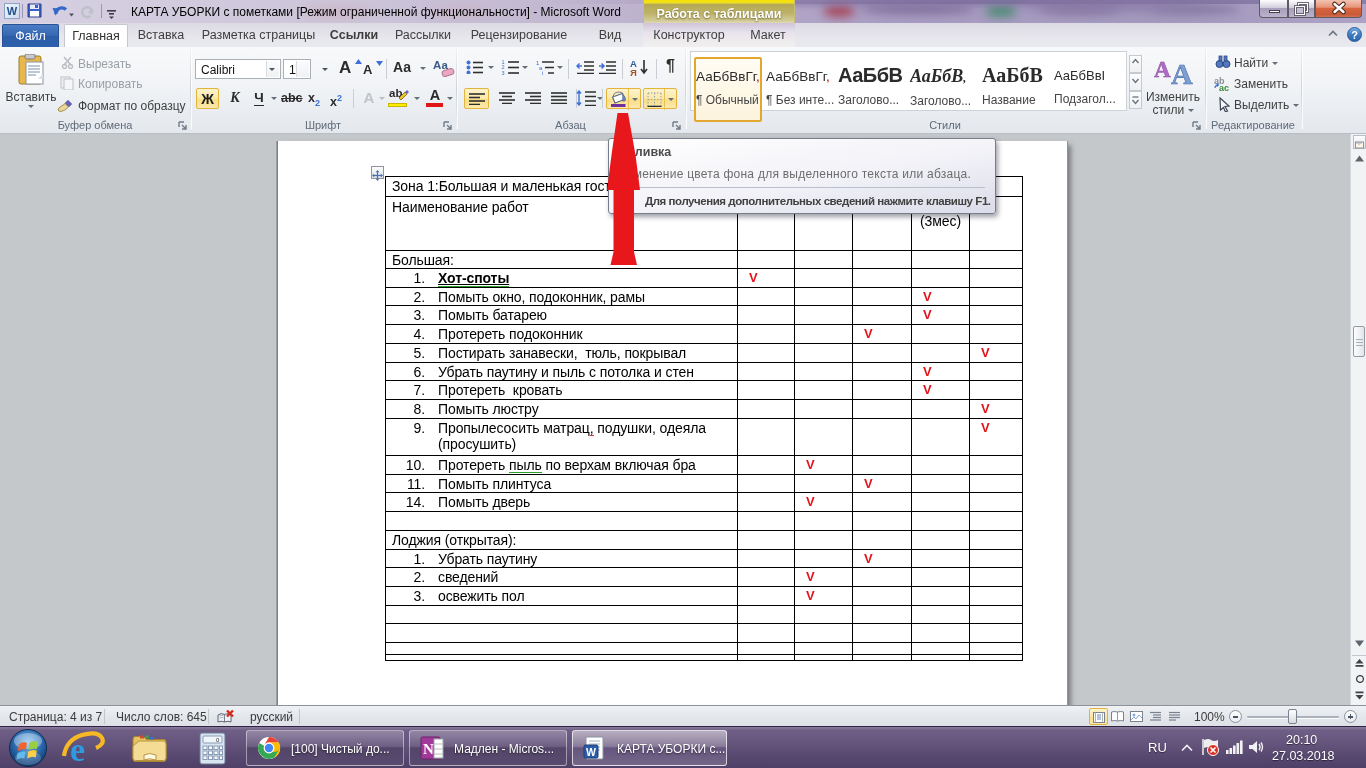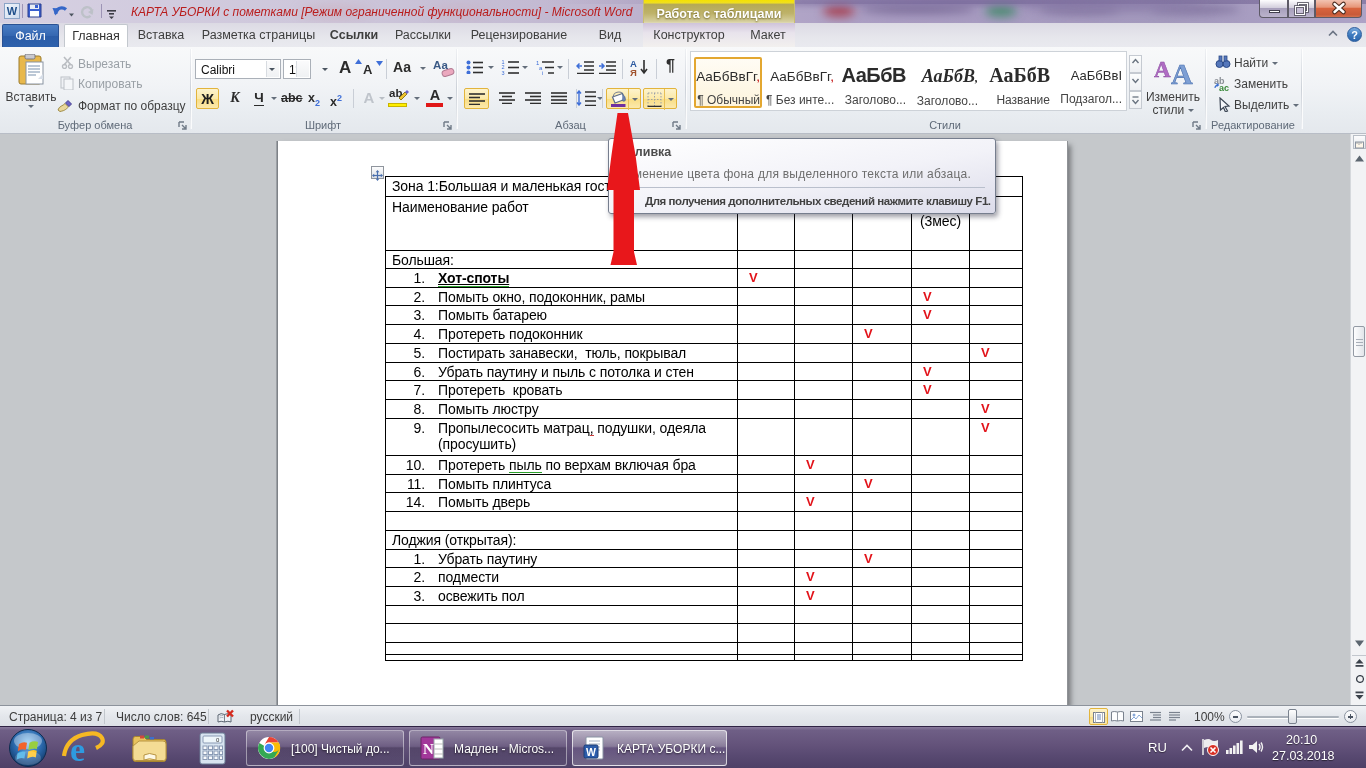--- a/index.html
+++ b/index.html
@@ -6,21 +6,21 @@
 body{font-family:"Liberation Sans",sans-serif;position:relative;background:#c6c9cc;}
 #root{position:absolute;left:0;top:0;width:1366px;height:768px;overflow:hidden;}
 .abs{position:absolute;}
 
 
 #titlebar{left:0;top:0;width:1366px;height:23px;
  background:linear-gradient(90deg,#d6d0e2 0%,#cdc6da 25%,#bfb5cf 45%,#a99cc2 65%,#a399bd 85%,#ada2c6 100%);}
 #titlebar:before{content:'';position:absolute;left:0;top:0;width:100%;height:4px;background:linear-gradient(90deg,rgba(125,110,155,0) 40%,rgba(110,95,145,.55) 70%,rgba(105,90,140,.5) 100%);}
 #titlebar .blob{position:absolute;border-radius:50%;filter:blur(4px);}
 #qat{left:0;top:0;height:23px;}
-#title-text{left:131px;top:5px;font-size:12px;color:#b91c1c;white-space:nowrap;letter-spacing:0px;font-style:italic;}
+#title-text{left:131px;top:5px;font-size:12px;color:#000000;white-space:nowrap;letter-spacing:0px;}
 
 #winbtns{left:1259px;top:0;width:103px;height:18px;}
 .wbtn{position:absolute;top:0;height:18px;border:1px solid #5d5a66;border-top:none;
  background:linear-gradient(to bottom,#fdfdfe 0%,#d3cfdd 45%,#a79fbb 50%,#bcb4cc 100%);}
 #btn-min{left:0;width:29px;border-radius:0 0 0 4px;}
 #btn-max{left:29px;width:27px;}
 #btn-close{left:56px;width:47px;border-radius:0 0 4px 0;
  background:linear-gradient(to bottom,#f2c3b2 0%,#e79679 42%,#d8643f 50%,#c95a39 85%,#d4714d 100%);}
 
 
@@ -59,21 +59,21 @@
 .hl{background:linear-gradient(to bottom,#fdf3cd 0%,#fbe9a8 50%,#f9dd82 51%,#fbe9ae 100%);border:1px solid #e2b43c;border-radius:2px;}
 .downarr{display:inline-block;width:0;height:0;border-left:3px solid transparent;border-right:3px solid transparent;border-top:3.5px solid #5a6473;vertical-align:middle;}
 
 
 .ric{position:absolute;}
 .ric svg{display:block;}
 .btxt{position:absolute;font-size:11.5px;color:#3f3f3f;white-space:nowrap;}
 .vsep{position:absolute;width:1px;background:#c9ced6;}
 .ga{position:absolute;width:0;height:0;border-left:3px solid transparent;border-right:3px solid transparent;border-top:3.5px solid #646e7b;}
 .stybox{position:absolute;border:1px solid #cdd2d8;background:#fff;}
-.styit{position:absolute;width:68px;height:51px;text-align:right;color:#2b2b2b;}
+.styit{position:absolute;width:68px;height:65px;text-align:left;color:#2b2b2b;}
 .styit .pv{display:block;white-space:nowrap;overflow:hidden;}
 .styit .lb{display:block;font-size:12px;color:#444;margin-top:2px;white-space:nowrap;overflow:hidden;}
 .sgbtn{position:absolute;left:0;width:13px;height:18px;border:1px solid #c5cad1;background:linear-gradient(#fcfdfd,#eef0f3);}
 
 #doc{left:0;top:134px;width:1366px;height:571px;background:#c5c8cb;overflow:hidden;}
 #page{position:absolute;left:278px;top:7px;width:789px;height:564px;background:#fff;
  box-shadow:-1px 0 0 #7e8287,-2px 0 0 #9b9fa4,1px 0 0 #8f9296,4px 4px 5px rgba(60,62,66,.55);}
 #tblwrap{position:absolute;left:385px;top:42px;}
 table{border-collapse:collapse;table-layout:fixed;}
 td{border:1px solid #000;font-size:14px;color:#000;vertical-align:top;padding:0;overflow:hidden;white-space:nowrap;letter-spacing:-0.1px;}
@@ -743,21 +743,21 @@
               <td><span class="num">1.</span><span class="itx">Убрать паутину</span></td>
               <td></td>
               <td></td>
               <td>
                 <span class="vm">V</span>
               </td>
               <td></td>
               <td></td>
             </tr>
   <tr style="height:18.7px">
-              <td><span class="num">2.</span><span class="itx">подмести</span></td>
+              <td><span class="num">2.</span><span class="itx">сведений</span></td>
               <td></td>
               <td>
                 <span class="vm">V</span>
               </td>
               <td></td>
               <td></td>
               <td></td>
             </tr>
   <tr style="height:18.7px">
               <td><span class="num">3.</span><span class="itx">освежить пол</span></td>

